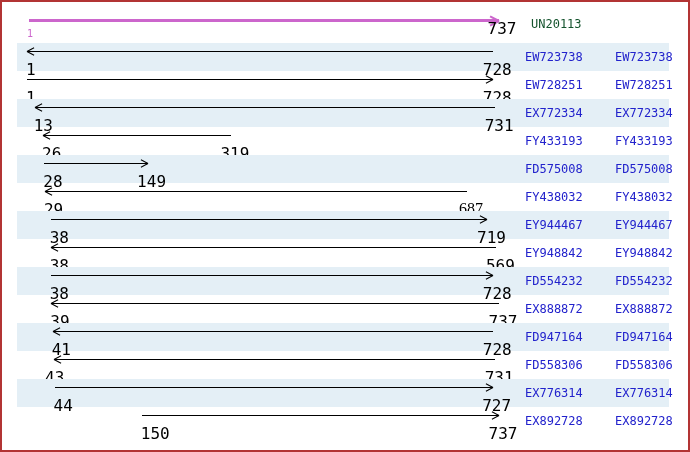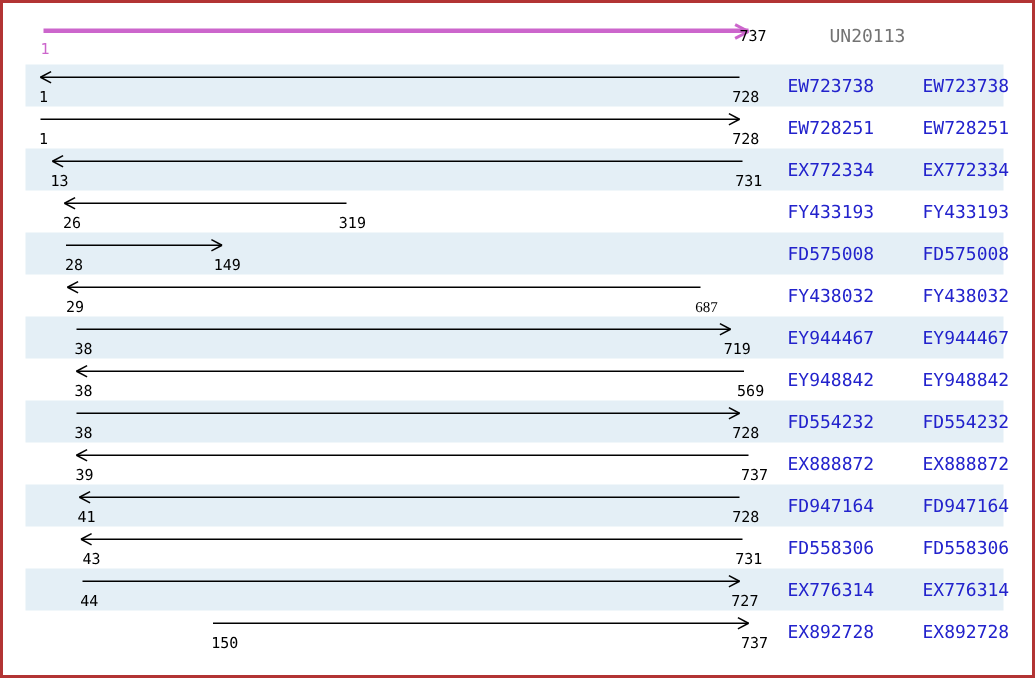--- a/index.html
+++ b/index.html
@@ -11,33 +11,33 @@
     overflow:hidden;
     font-family:"DejaVu Sans Mono","Liberation Mono",monospace;
   }
   .consensus-row{position:relative;height:41px;}
   .c-line{position:absolute;top:17px;height:3px;background:#cc66cc;}
   .c-ah{position:absolute;width:10px;height:14px;top:11.5px;}
   .c-ah::before,.c-ah::after{content:"";position:absolute;right:0;width:10px;height:2px;background:#cc66cc;transform-origin:100% 50%;}
   .c-ah::before{top:6px;transform:rotate(27deg);}
   .c-ah::after{top:6px;transform:rotate(-27deg);}
   .c-num{position:absolute;top:26px;font-size:10px;color:#cc66cc;}
-  .c-label{position:absolute;left:551px;top:15px;font-size:12px;color:#737373;text-decoration:none;}
+  .c-label{position:absolute;left:529px;top:15px;font-size:12px;color:#14532d;text-decoration:none;}
   #reads{position:relative;}
   .read-row{position:relative;height:28px;}
   .band{position:absolute;left:15px;top:0;width:652px;height:100%;}
   .read-row.odd .band{background:#e4eff6;}
   .line{position:absolute;top:8px;height:1px;background:#000;}
   .ah{position:absolute;top:3.5px;width:8px;height:10px;}
   .ah::before,.ah::after{content:"";position:absolute;width:8px;height:1px;background:#000;}
   .ah.left::before{left:0;top:4.5px;transform-origin:0 50%;transform:rotate(-28deg);}
   .ah.left::after{left:0;top:4.5px;transform-origin:0 50%;transform:rotate(28deg);}
   .ah.right::before{right:0;top:4.5px;transform-origin:100% 50%;transform:rotate(-28deg);}
   .ah.right::after{right:0;top:4.5px;transform-origin:100% 50%;transform:rotate(28deg);}
-  .num{position:absolute;top:16.5px;font-size:10px;color:#000;}
+  .num{position:absolute;top:16.5px;font-size:16px;color:#000;}
   .num.end{transform:translateX(-50%);}
   .acc{position:absolute;top:0;line-height:28px;font-size:12px;color:#2222cc;text-decoration:none;cursor:pointer;}
   .acc.c1{left:523px;}
   .acc.c2{left:613px;}
 </style>
 </head>
 <body>
 
 <div class="consensus-row">
   <div class="c-line" id="c-line" style="left: 27px; width: 470px;"></div>
@@ -144,21 +144,21 @@
     <span class="ah left" style="left: 50.6522px;"></span>
     <span class="num start" style="left: 49.6522px;">41</span>
     <span class="num end" style="left: 495.228px;">728</span>
     <a class="acc c1">FD947164</a>
     <a class="acc c2">FD947164</a>
   </div>
     <div class="read-row">
     <div class="band"></div>
     <div class="line" style="left: 51.9348px; width: 441.217px;"></div>
     <span class="ah left" style="left: 51.9348px;"></span>
-    <span class="num start" style="left: 53px;">43</span>
+    <span class="num start" style="left: 43px;">43</span>
     <span class="num end" style="left: 497.152px;">731</span>
     <a class="acc c1">FD558306</a>
     <a class="acc c2">FD558306</a>
   </div>
     <div class="read-row odd">
     <div class="band"></div>
     <div class="line" style="left: 52.5761px; width: 438.011px;"></div>
     <span class="ah right" style="left: 482.587px;"></span>
     <span class="num start" style="left: 51.5761px;">44</span>
     <span class="num end" style="left: 494.587px;">727</span>

